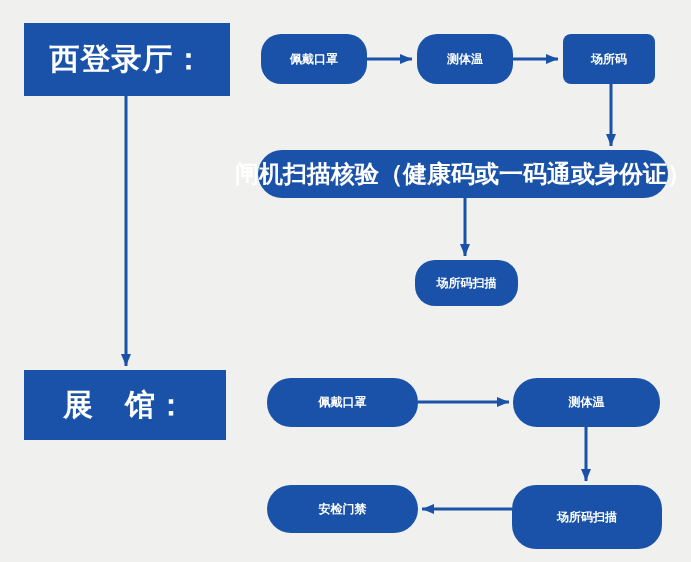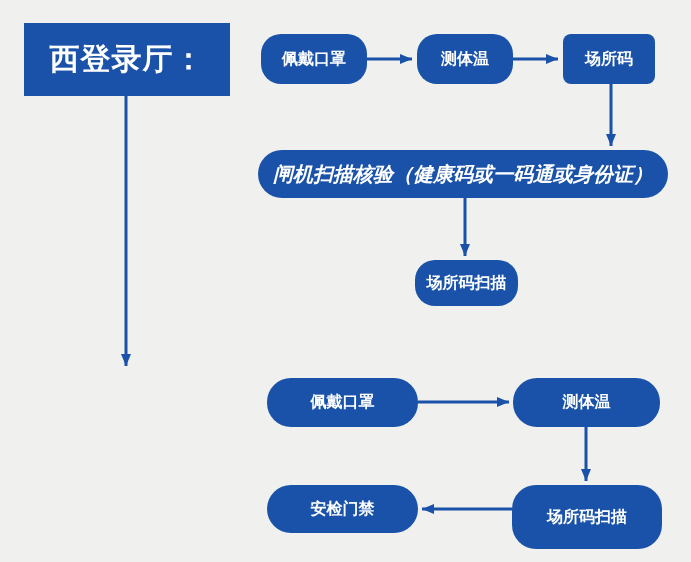--- a/index.html
+++ b/index.html
@@ -36,29 +36,28 @@
     letter-spacing: 1px;
     white-space: pre;
   }
   .node {
     position: absolute;
     background: var(--primary);
     color: var(--text-on-primary);
     display: flex;
     align-items: center;
     justify-content: center;
-    font-size: 16px;
+    font-size: 12px;
     font-weight: bold;
     border-radius: 20px;
     white-space: nowrap;
   }
   .node.wide {
     border-radius: 24px;
-    font-size: 20px;
-    font-style: italic;
+    font-size: 24px;
   }
   .node.pill {
     border-radius: 24px;
   }
 </style>
 </head>
 <body>
 
 <div class="canvas">
 
@@ -83,20 +82,21 @@
   <div class="node" style="left:261px; top:34px; width:106px; height:50px;">佩戴口罩</div>
 
   <div class="node" style="left:417px; top:34px; width:96px; height:50px;">测体温</div>
 
   <div class="node" style="left:563px; top:34px; width:92px; height:50px;border-radius:8px;">场所码</div>
 
   <div class="node wide" style="left:258px; top:150px; width:410px; height:48px;">闸机扫描核验（健康码或一码通或身份证）</div>
 
   <div class="node" style="left:415px; top:260px; width:103px; height:46px;">场所码扫描</div>
 
+  <div class="title-box" style="left:24px; top:370px; width:202px; height:70px;">展　馆：</div>
 
   <div class="node pill" style="left:267px; top:378px; width:151px; height:49px;">佩戴口罩</div>
 
   <div class="node pill" style="left:513px; top:378px; width:147px; height:49px;">测体温</div>
 
   <div class="node pill" style="left:512px; top:485px; width:150px; height:64px;">场所码扫描</div>
 
   <div class="node pill" style="left:267px; top:485px; width:151px; height:48px;">安检门禁</div>
 
 </div>

